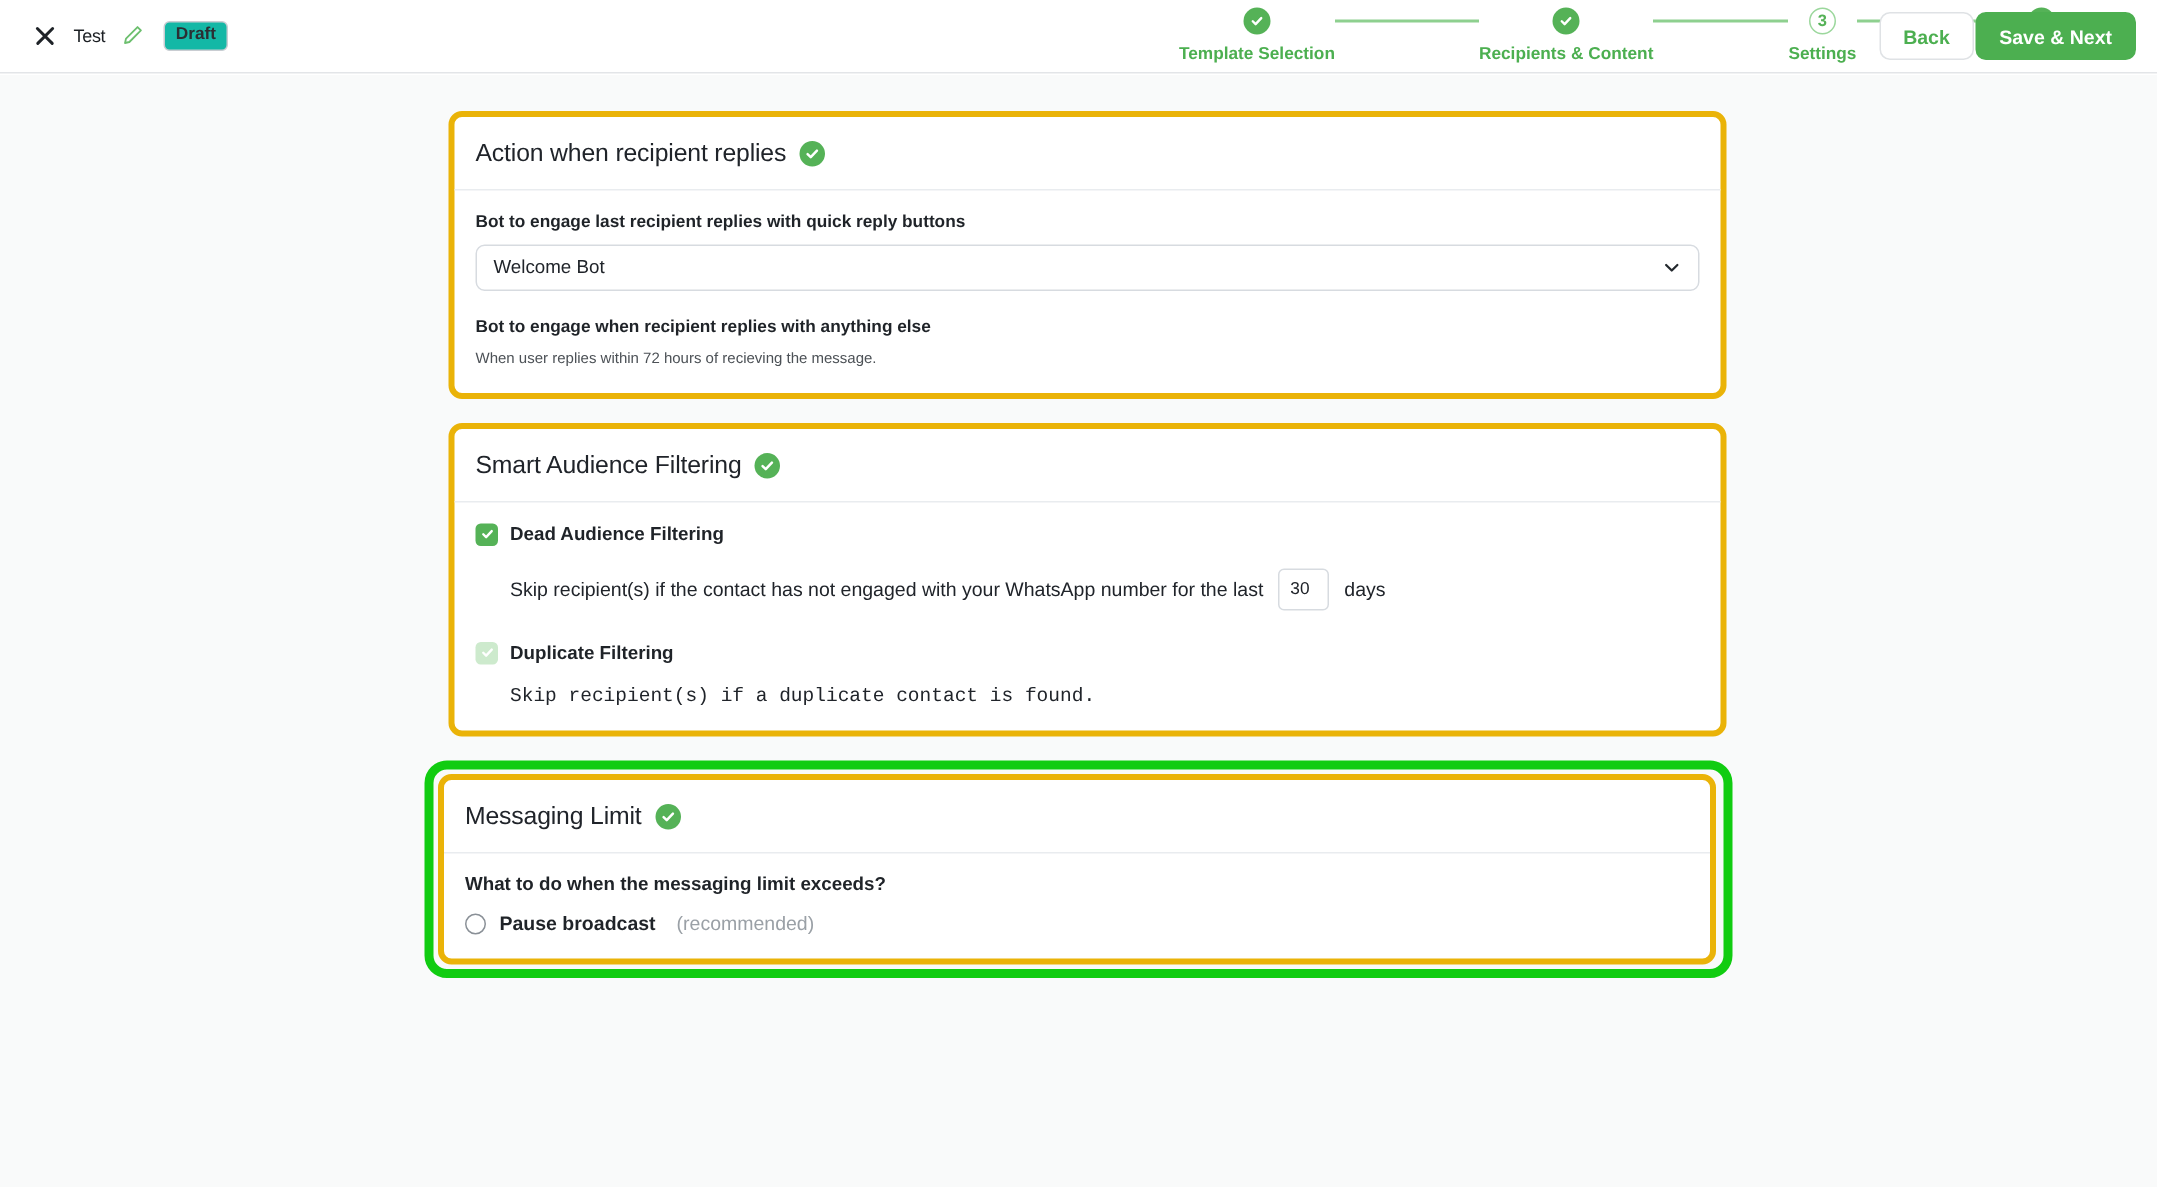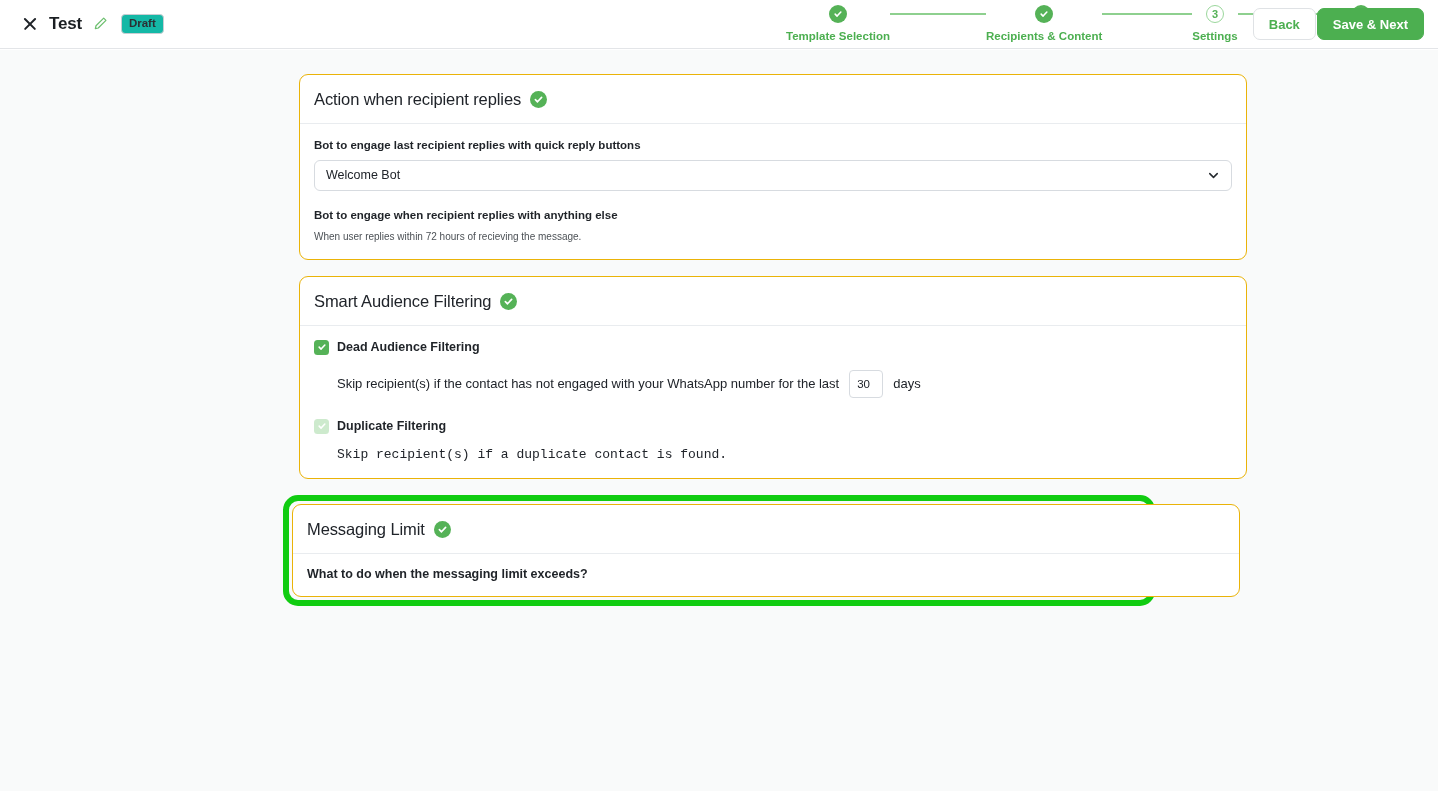--- a/index.html
+++ b/index.html
@@ -27,21 +27,21 @@
     width: 16px; height: 16px; position: relative; cursor: pointer;
     flex: none;
   }
   .close-icon:before, .close-icon:after {
     content: ""; position: absolute; left: 0; top: 7px;
     width: 16px; height: 1.6px; background: #1f2328; border-radius: 1px;
   }
   .close-icon:before { transform: rotate(45deg); }
   .close-icon:after  { transform: rotate(-45deg); }
   .doc-title {
-    font-size: 17px; font-weight: bold; color: #1b1f23; letter-spacing: -0.2px;
+    font-size: 12px; font-weight: normal; color: #1b1f23; letter-spacing: -0.2px;
     line-height: 1;
   }
   .pencil-icon { width: 15px; height: 15px; display:block; }
   .badge-draft {
     border: 1px solid #c9cdd2; border-radius: 4px;
     font-size: 11.5px; font-weight: bold; color: #2b2f33;
     padding: 2px 7px 3px; line-height: 1.1; background:#14b8a6;
     margin-left: 2px;
   }
 
@@ -88,22 +88,22 @@
   .body-area {
     position: absolute; top: 50px; left: 0; right: 0; bottom: 0;
     background: #f9fafa; overflow: hidden;
   }
   .col {
     width: 840px; margin: 0 auto; padding-top: 24px;
     display: flex; flex-direction: column;
   }
 
   .card {
-    background: #ffffff; border: 1px solid #eab308; border-radius: 9px;
-    width: 948px;
+    background: #ffffff; border: 4px solid #eab308; border-radius: 9px;
+    width: 852px;
   }
   .card + .card { margin-top: 16px; }
   .card-head {
     display: flex; align-items: center; gap: 9px;
     padding: 16px 14px 15px;
     border-bottom: 1px solid #e9ecef;
   }
   .card-title { font-size: 16.5px; color: #20242a; line-height: 1; letter-spacing: -0.1px; }
   .check-circle {
     width: 17px; height: 17px; border-radius: 50%; background: #55b257;
@@ -318,20 +318,25 @@
             <span class="card-title">Messaging Limit</span>
             <span class="check-circle">
               <svg width="11" height="11" viewBox="0 0 12 12" fill="none" stroke="#ffffff" stroke-width="1.8" stroke-linecap="round" stroke-linejoin="round">
                   <path d="M2.6 6.2l2.3 2.3 4.5-4.8"></path>
                 </svg>
             </span>
           </div>
           <div class="card-body">
             <div class="q-label">What to do when the messaging limit exceeds?</div>
 
+            <div class="radio-row">
+              <span class="radio off"></span>
+              <span class="r-strong">Pause broadcast</span>
+              <span class="r-muted">(recommended)</span>
+            </div>
 
           </div>
         </div>
       </div>
 
     </div>
   </div>
 </div>
 
 </body></html>

